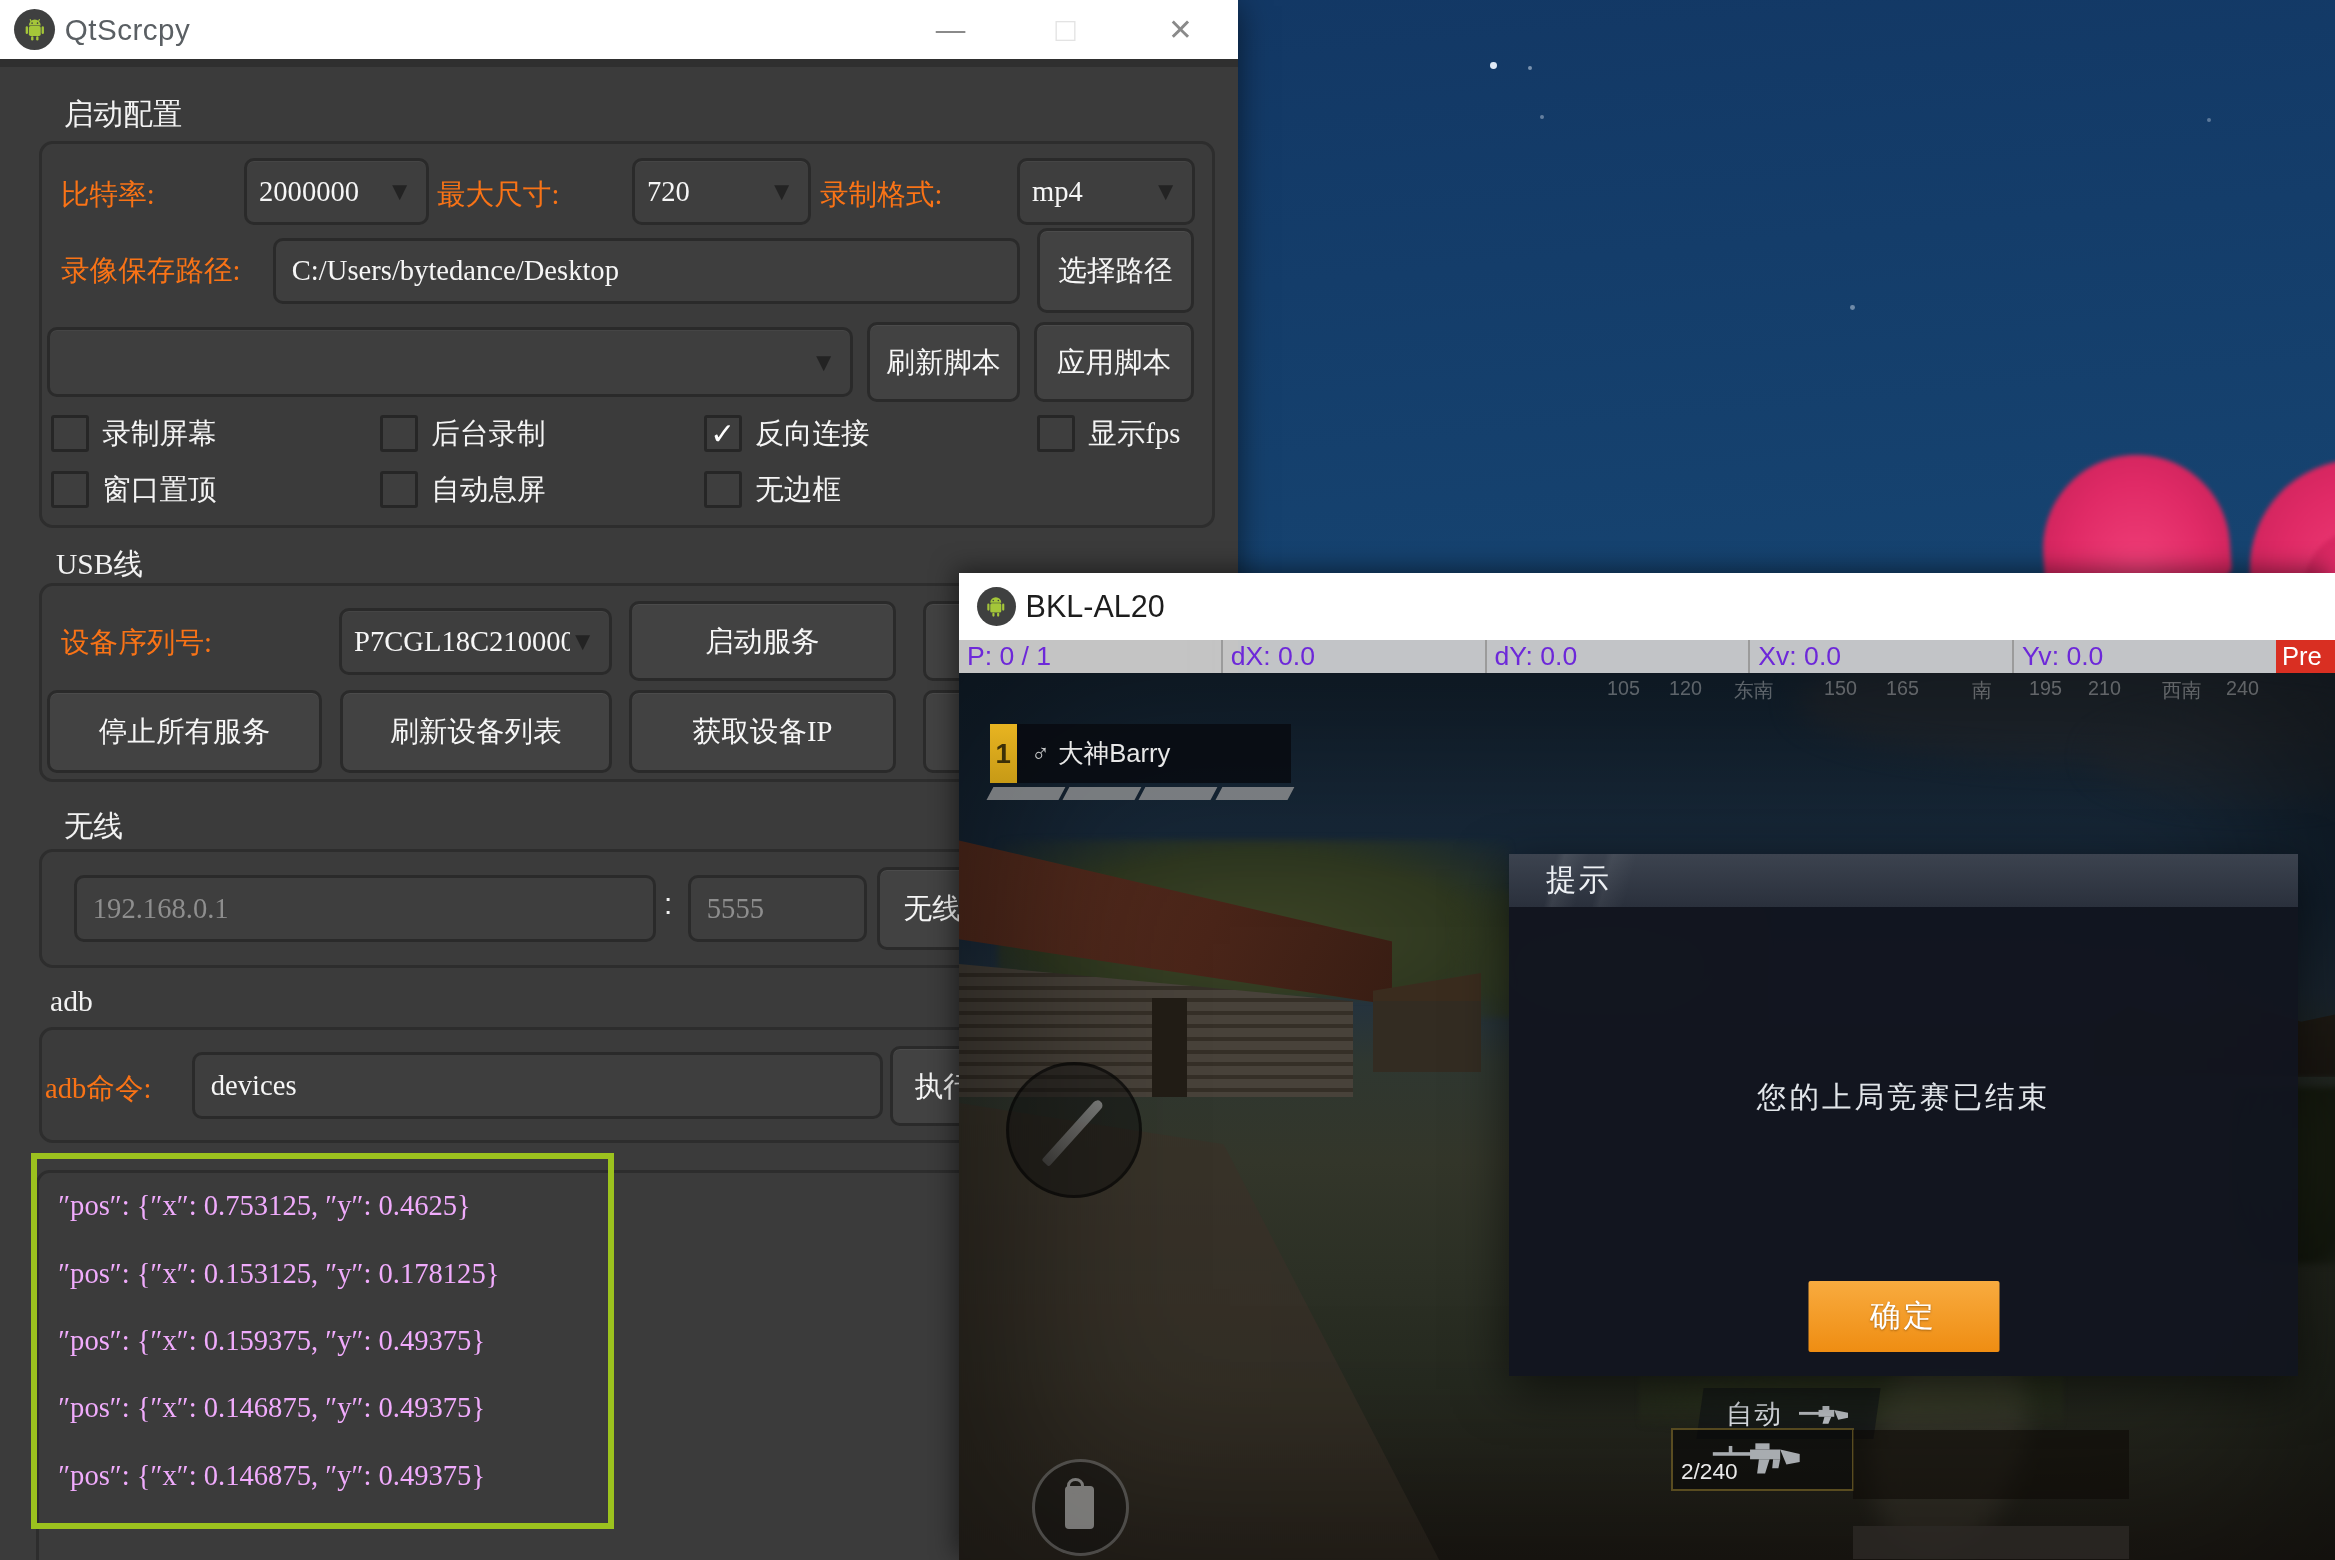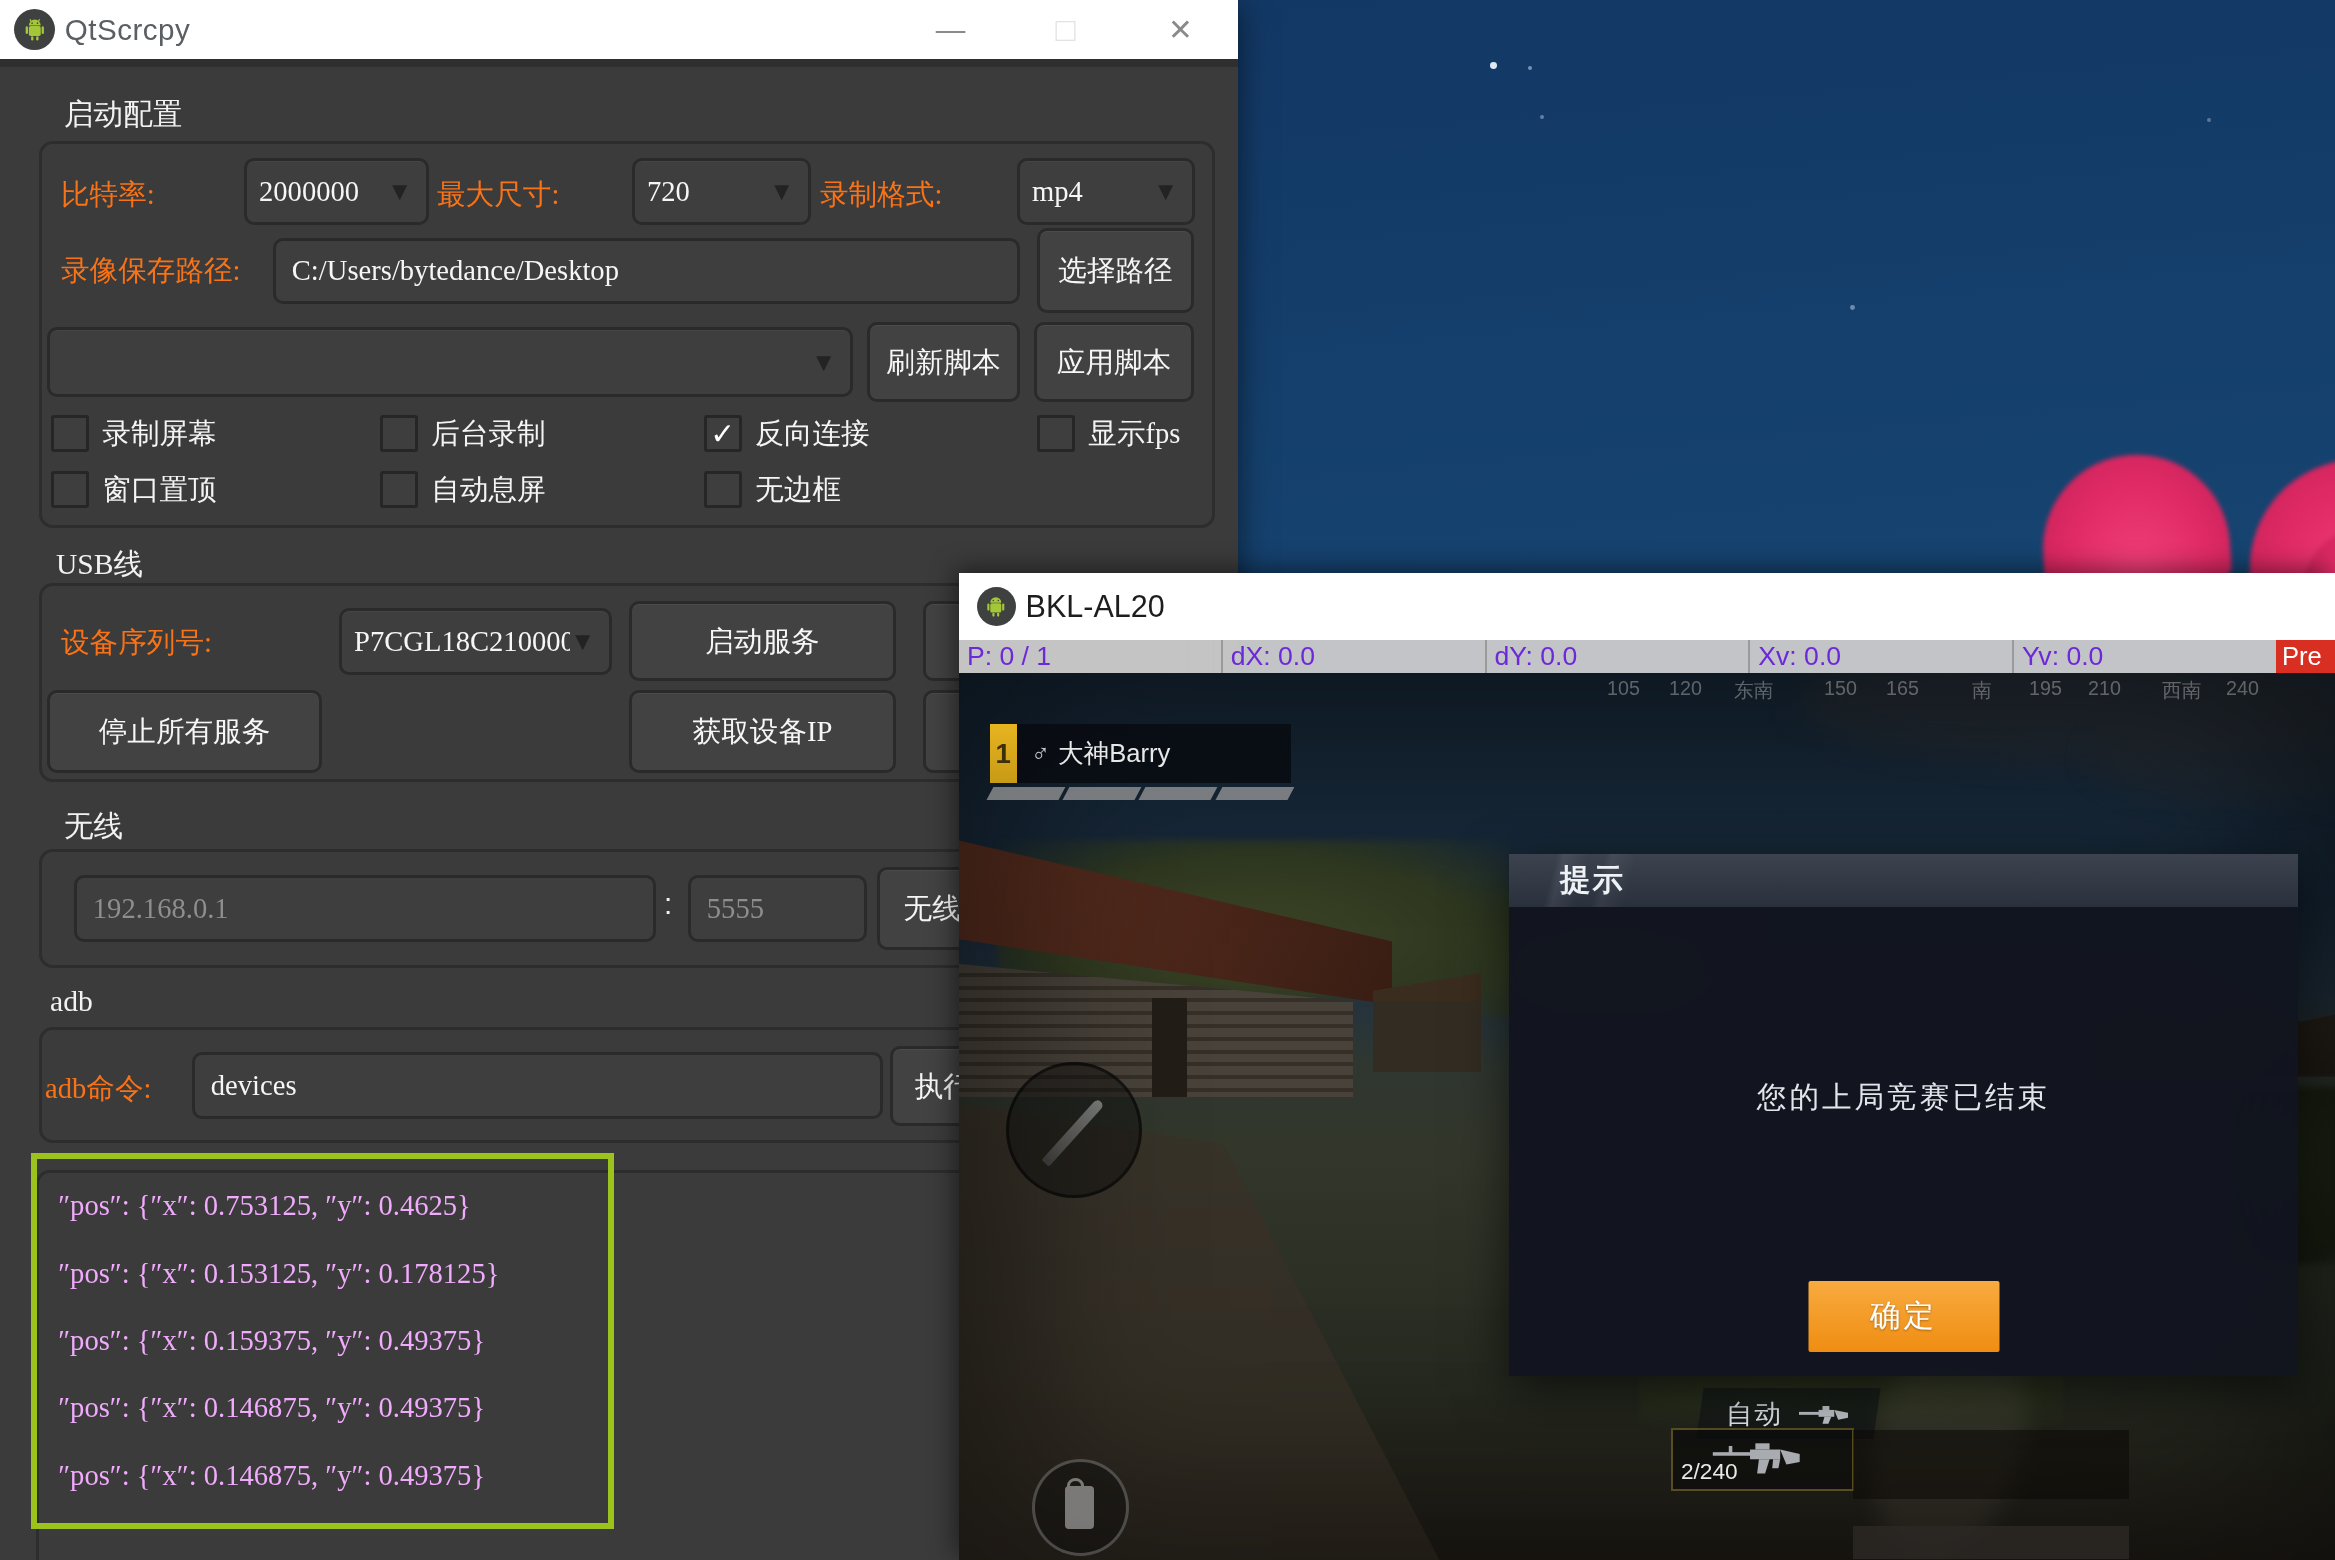--- a/index.html
+++ b/index.html
@@ -137,21 +137,21 @@
   .item-glyph:before{content:"";position:absolute;left:2px;top:-7.9px;width:11.8px;height:9.9px;
         border-radius:50%;border:3.9px solid #c9c9c9;}
 
   .gdialog{position:absolute;left:550px;top:181px;width:789px;height:522px;
         background:rgba(18,21,31,.97);box-shadow:0 13.8px 49px rgba(0,0,0,.6);}
   .gdialog-header{position:absolute;left:0;top:0;width:100%;height:53px;
         background:linear-gradient(180deg,#3c434f,#2a303c),
                    linear-gradient(105deg,transparent 6%,rgba(255,255,255,.07) 7%,transparent 10%,
                    transparent 12%,rgba(255,255,255,.05) 13%,transparent 16%);
         background-blend-mode:screen;display:flex;align-items:center;}
-  .gdialog-title{margin-left:51px;color:#eef1f5;font-size:30.5px;font-weight:bold;letter-spacing:2px;}
+  .gdialog-title{margin-left:37px;color:#eef1f5;font-size:30.5px;font-weight:normal;letter-spacing:2px;}
   .gdialog-msg{position:absolute;left:0;top:223px;width:100%;text-align:center;color:#e2e6ea;
         font-size:29.6px;letter-spacing:3px;}
   .gdialog-ok{position:absolute;left:50%;transform:translateX(-50%);bottom:23.6px;width:191px;height:71px;
         background:linear-gradient(180deg,#f8ab3f,#ef8d12);display:flex;align-items:center;
         justify-content:center;color:#fff;font-size:30.5px;letter-spacing:3px;
         text-shadow:0 1px 2px rgba(90,50,0,.5);border-radius:2px;}
 
   .fireMode{position:absolute;left:741px;top:715px;width:177px;height:51px;
         background:rgba(13,16,22,.55);transform:skewX(-8deg);display:flex;align-items:center;}
   .fireMode .fm-label{margin-left:25.6px;color:#dfe3e8;font-size:26.6px;transform:skewX(8deg);letter-spacing:2px;}
@@ -270,20 +270,21 @@
     <span class="sec-label" style="left:56px;top:544px;">USB线</span>
     <div class="frame" style="left:39px;top:583px;width:1170px;height:193px;"></div>
     <span class="fld-label" style="left:61px;top:623px;">设备序列号:</span>
     <div class="combo" style="left:339px;top:608px;width:267px;height:61px;">
       <span class="ctext">P7CGL18C210000</span>
         <span class="arrow">▼</span>
     </div>
     <div class="btn" style="left:629px;top:601px;width:261px;height:74px;">启动服务</div>
     <div class="btn" style="left:923px;top:601px;width:261px;height:74px;"></div>
     <div class="btn" style="left:47px;top:690px;width:269px;height:77px;">停止所有服务</div>
+    <div class="btn" style="left:340px;top:690px;width:266px;height:77px;">刷新设备列表</div>
     <div class="btn" style="left:629px;top:690px;width:261px;height:77px;">获取设备IP</div>
     <div class="btn" style="left:923px;top:690px;width:261px;height:77px;"></div>
 
     <span class="sec-label" style="left:64px;top:806px;">无线</span>
     <div class="frame" style="left:39px;top:849px;width:1170px;height:113px;"></div>
     <div class="tinput" style="left:74px;top:875px;width:576px;height:61px;">
       <span class="itext placeholder">192.168.0.1</span>
     </div>
     <span class="colon" style="left:664px;top:887px;">:</span>
     <div class="tinput" style="left:688px;top:875px;width:173px;height:61px;">

